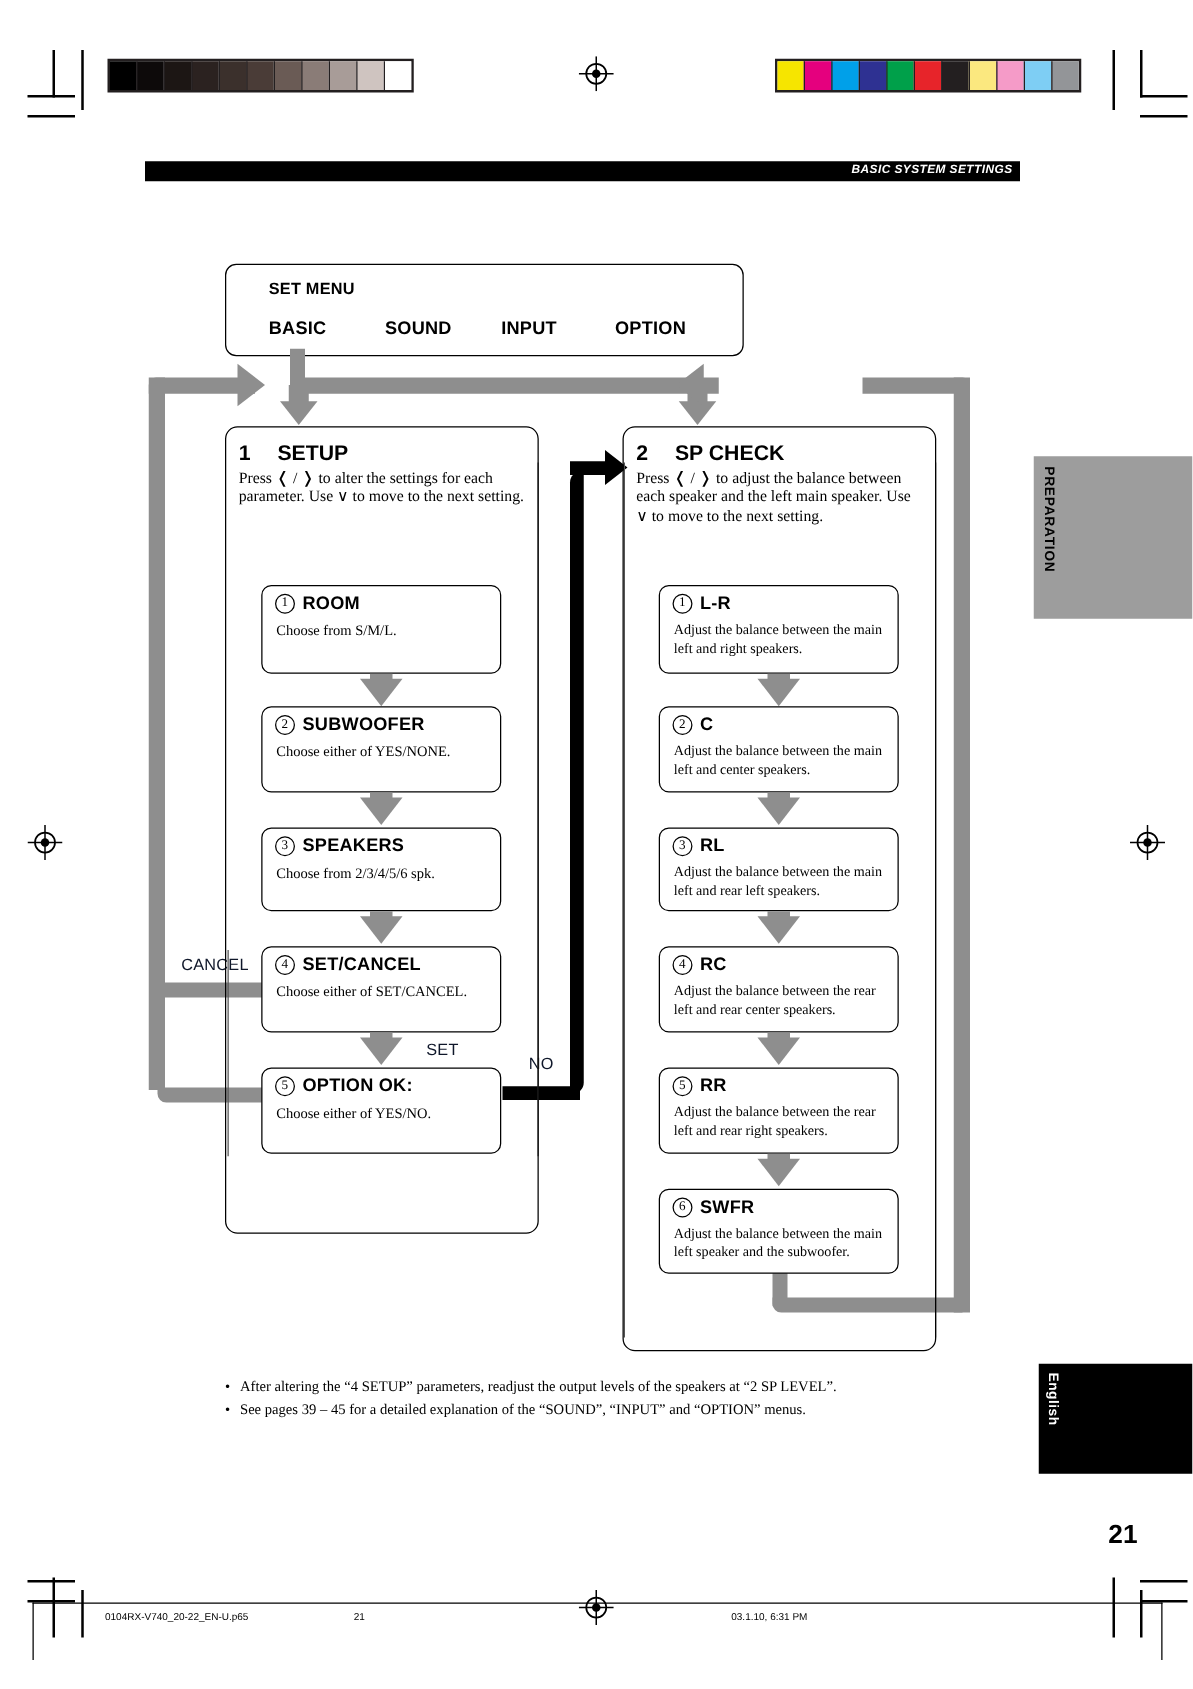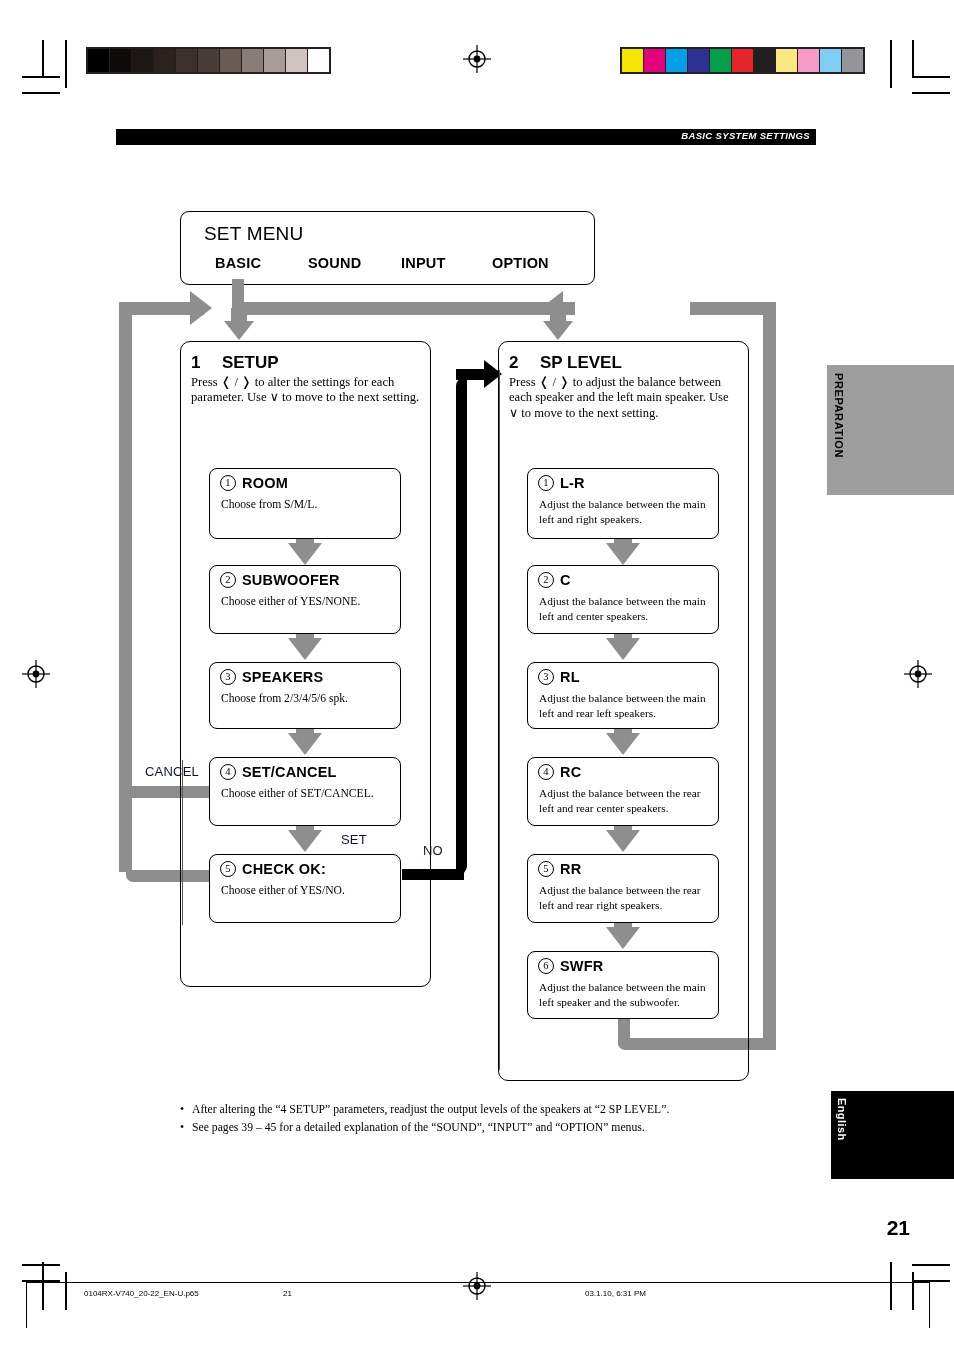--- a/index.html
+++ b/index.html
@@ -25,21 +25,21 @@
   .pageno{position:absolute;right:44px;top:1216px;font-size:21px;font-weight:bold;color:#000;}
 
   
   .footer{position:absolute;left:0;top:1289px;width:954px;height:14px;font-size:8px;color:#000;}
   .footer .f1{position:absolute;left:84px;top:0;}
   .footer .f2{position:absolute;left:283px;top:0;}
   .footer .f3{position:absolute;left:585px;top:0;}
 
   
   .setmenu{position:absolute;left:180px;top:211px;width:415px;height:74px;border:1.6px solid #000;border-radius:9px;background:#fff;box-sizing:border-box;}
-  .setmenu .title{position:absolute;left:23px;top:11px;font-size:19px;font-weight:normal;letter-spacing:.2px;}
+  .setmenu .title{position:absolute;left:34px;top:11px;font-size:13px;font-weight:bold;letter-spacing:.2px;}
   .setmenu .opts{position:absolute;left:34px;top:43px;width:370px;display:flex;}
   .setmenu .opts span{font-size:14.5px;font-weight:bold;letter-spacing:.2px;}
   .setmenu .opts span:nth-child(1){width:93px;}
   .setmenu .opts span:nth-child(2){width:93px;}
   .setmenu .opts span:nth-child(3){width:91px;}
 
   
   .gr{position:absolute;background:#8e8e8e;}
   .gtri-down{position:absolute;width:0;height:0;border-left:17px solid transparent;border-right:17px solid transparent;border-top:22px solid #8e8e8e;}
   .gtri-right{position:absolute;width:0;height:0;border-top:17px solid transparent;border-bottom:17px solid transparent;border-left:22px solid #8e8e8e;}
@@ -283,30 +283,30 @@
       <span>SET/CANCEL</span>
     </div>
     <p>Choose either of SET/CANCEL.</p>
   </div>
   <div class="gtri-down" style="left:288px;top:830px;"></div>
   <div class="gr" style="left:296px;top:826px;width:18px;height:9px;"></div>
 
   <div class="step" style="left:209px;top:854px;width:192px;height:69px;">
     <div class="hd">
       <span class="cir">5</span>
-      <span>CHECK OK:</span>
+      <span>OPTION OK:</span>
     </div>
     <p>Choose either of YES/NO.</p>
   </div>
 
   <div class="panel panel-right">
     <div class="panel-hd">
       <div>
         <span class="num">2</span>
-        <span class="nm">SP LEVEL</span>
+        <span class="nm">SP CHECK</span>
       </div>
       <p>Press ❬ / ❭ to adjust the balance between each speaker and the left main speaker. Use ∨ to move to the next setting.</p>
     </div>
   </div>
 
   <div class="step wide" style="left:527px;top:468px;width:192px;height:71px;">
     <div class="hd">
       <span class="cir">1</span>
       <span>L-R</span>
     </div>

